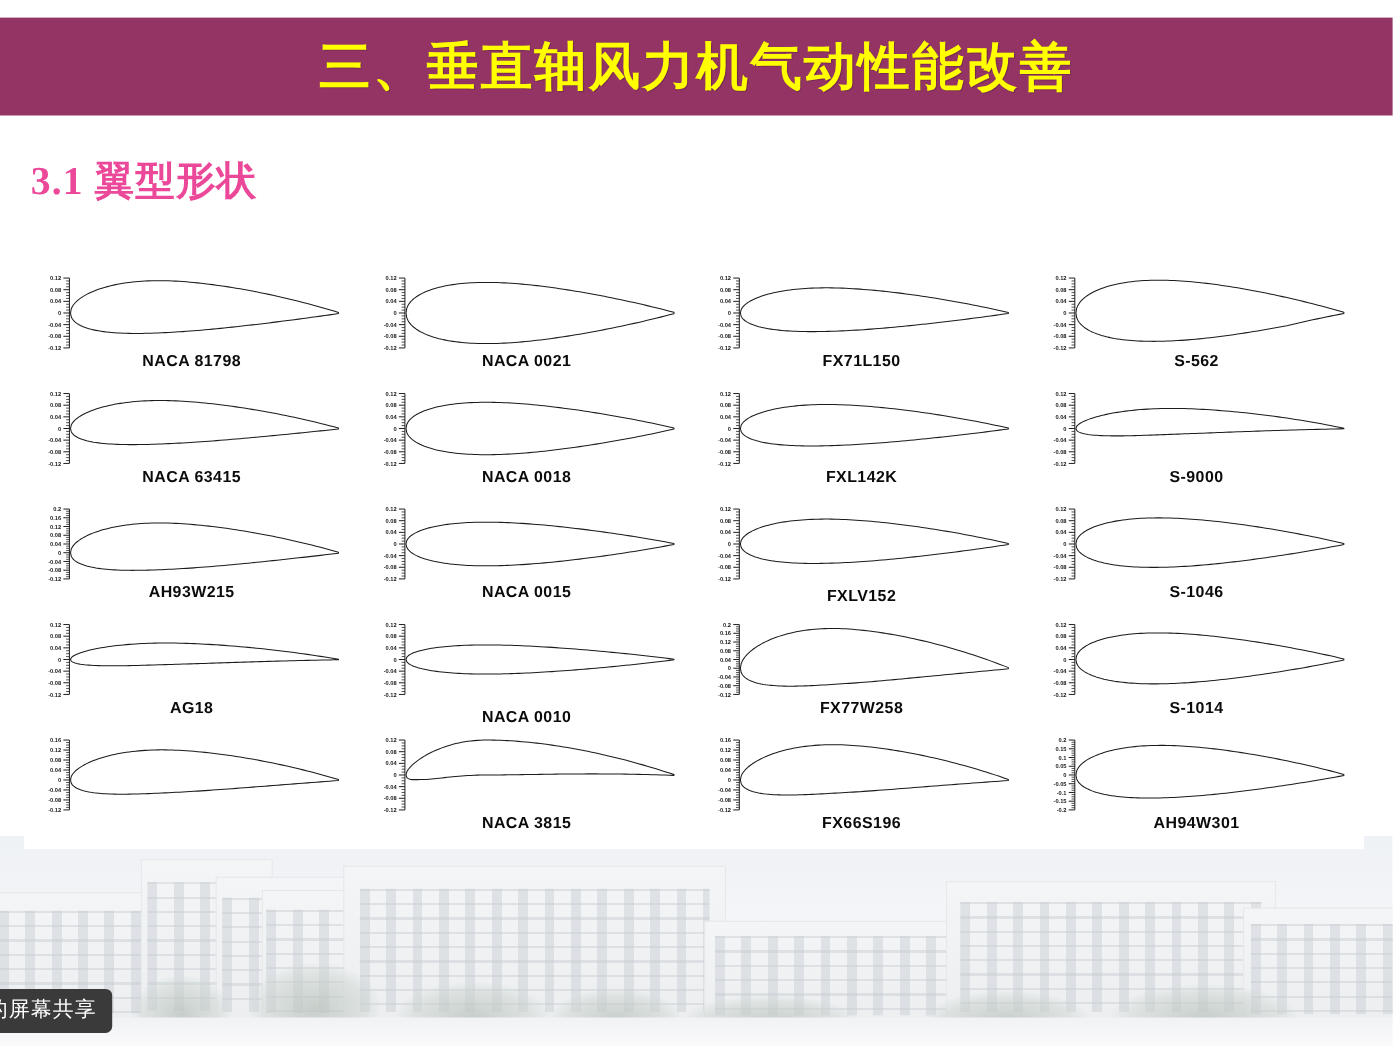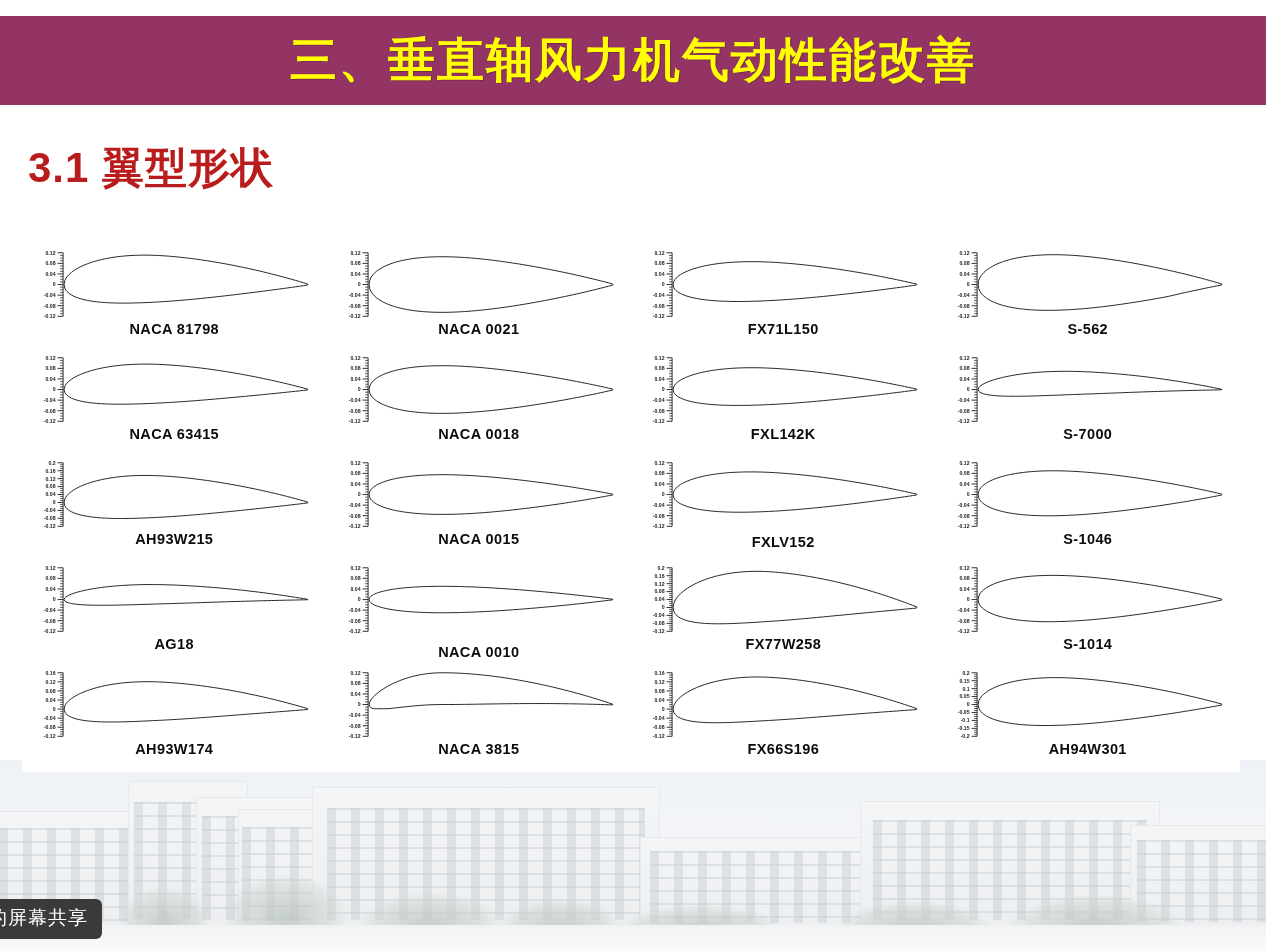--- a/index.html
+++ b/index.html
@@ -58,22 +58,22 @@
     font-size:47px;font-weight:bold;
     letter-spacing:2px;
     font-family:"DejaVu Sans","Liberation Sans",sans-serif;
     white-space:nowrap;
     text-shadow:1px 1px 0 rgba(0,0,0,.18);
   }
 
   
   #section-heading{
     position:absolute;left:28px;top:140px;
-    font-size:42px;font-weight:bold;color:#b91c1c;
-    font-family:Liberation Sans, sans-serif;
+    font-size:36px;font-weight:bold;color:#ec4899;
+    font-family:Liberation Serif, serif;
     white-space:nowrap;
     letter-spacing:1px;
   }
 
   
   #airfoil-panel{
     position:absolute;left:22px;top:247px;
     width:1218px;height:525px;
     background:#ffffff;
   }
@@ -372,21 +372,20 @@
           <line x1="38.1075" x2="41.1075" y1="57.95625" y2="57.95625" stroke="#1b1b1b" stroke-width="0.7"></line>
           <line x1="35.6075" x2="41.1075" y1="60.224999999999994" y2="60.224999999999994" stroke="#1b1b1b" stroke-width="0.9"></line>
           <text x="33.6075" y="62.12499999999999" text-anchor="end" class="tickLbl">-0.08</text>
           <line x1="38.1075" x2="41.1075" y1="62.49374999999999" y2="62.49374999999999" stroke="#1b1b1b" stroke-width="0.7"></line>
           <line x1="38.1075" x2="41.1075" y1="64.76249999999999" y2="64.76249999999999" stroke="#1b1b1b" stroke-width="0.7"></line>
           <line x1="38.1075" x2="41.1075" y1="67.03125" y2="67.03125" stroke="#1b1b1b" stroke-width="0.7"></line>
           <line x1="35.6075" x2="41.1075" y1="69.3" y2="69.3" stroke="#1b1b1b" stroke-width="0.9"></line>
           <text x="33.6075" y="71.2" text-anchor="end" class="tickLbl">-0.12</text>
           <path d="M42.11,42.07 L42.76,38.99 L43.78,37.12 L45.00,35.53 L46.38,34.09 L47.88,32.77 L49.49,31.53 L51.19,30.37 L52.99,29.26 L54.86,28.21 L56.81,27.20 L58.83,26.24 L60.92,25.33 L63.06,24.46 L65.27,23.62 L67.53,22.83 L69.85,22.08 L72.21,21.36 L74.63,20.68 L77.09,20.03 L79.60,19.43 L82.15,18.86 L84.74,18.33 L87.38,17.83 L90.06,17.37 L92.77,16.95 L95.53,16.56 L98.32,16.21 L101.15,15.89 L104.01,15.61 L106.91,15.37 L109.85,15.16 L112.81,15.00 L115.81,14.86 L118.84,14.77 L121.91,14.71 L125.00,14.68 L128.12,14.70 L131.28,14.75 L134.46,14.83 L137.67,14.96 L140.91,15.12 L144.18,15.30 L147.47,15.52 L150.79,15.76 L154.14,16.03 L157.51,16.32 L160.91,16.64 L164.34,16.98 L167.79,17.35 L171.26,17.75 L174.76,18.17 L178.29,18.62 L181.83,19.09 L185.40,19.59 L189.00,20.11 L192.62,20.66 L196.26,21.23 L199.92,21.83 L203.60,22.45 L207.31,23.10 L211.04,23.77 L214.78,24.47 L218.56,25.19 L222.35,25.94 L226.16,26.72 L229.99,27.52 L233.84,28.34 L237.72,29.20 L241.61,30.08 L245.52,30.98 L249.46,31.92 L253.41,32.88 L257.38,33.87 L261.37,34.89 L265.38,35.94 L269.41,37.02 L273.46,38.13 L277.52,39.28 L281.61,40.45 L285.71,41.66 L285.71,42.49 L281.61,42.82 L277.52,43.14 L273.46,43.47 L269.41,43.78 L265.38,44.10 L261.37,44.41 L257.38,44.72 L253.41,45.03 L249.46,45.33 L245.52,45.63 L241.61,45.94 L237.72,46.24 L233.84,46.54 L229.99,46.83 L226.16,47.13 L222.35,47.42 L218.56,47.72 L214.78,48.01 L211.04,48.30 L207.31,48.58 L203.60,48.87 L199.92,49.15 L196.26,49.43 L192.62,49.70 L189.00,49.97 L185.40,50.24 L181.83,50.51 L178.29,50.76 L174.76,51.02 L171.26,51.27 L167.79,51.51 L164.34,51.74 L160.91,51.97 L157.51,52.19 L154.14,52.40 L150.79,52.60 L147.47,52.80 L144.18,52.98 L140.91,53.16 L137.67,53.32 L134.46,53.48 L131.28,53.64 L128.12,53.79 L125.00,53.94 L121.91,54.08 L118.84,54.22 L115.81,54.35 L112.81,54.47 L109.85,54.58 L106.91,54.68 L104.01,54.77 L101.15,54.84 L98.32,54.91 L95.53,54.95 L92.77,54.98 L90.06,55.00 L87.38,54.99 L84.74,54.97 L82.15,54.92 L79.60,54.85 L77.09,54.76 L74.63,54.64 L72.21,54.50 L69.85,54.32 L67.53,54.11 L65.27,53.87 L63.06,53.60 L60.92,53.28 L58.83,52.92 L56.81,52.52 L54.86,52.06 L52.99,51.54 L51.19,50.96 L49.49,50.30 L47.88,49.55 L46.38,48.70 L45.00,47.69 L43.78,46.49 L42.76,44.94 L42.11,42.07 Z" fill="none" stroke="#1b1b1b" stroke-width="0.95" stroke-linejoin="round"></path>
         </svg>
-        <div class="af-label" style="top: 73.5px;">AH93W174</div>
       </div>
       <div class="cell" style="grid-area: 1 / 2;">
         <svg viewBox="0 0 304.5 105.0" preserveAspectRatio="none">
           <line x1="41.1075" x2="41.1075" y1="5.775" y2="69.3" stroke="#1b1b1b" stroke-width="0.9"></line>
           <line x1="35.6075" x2="41.1075" y1="5.775" y2="5.775" stroke="#1b1b1b" stroke-width="0.9"></line>
           <text x="33.6075" y="7.675000000000001" text-anchor="end" class="tickLbl">0.12</text>
           <line x1="38.1075" x2="41.1075" y1="8.421875" y2="8.421875" stroke="#1b1b1b" stroke-width="0.7"></line>
           <line x1="38.1075" x2="41.1075" y1="11.068750000000001" y2="11.068750000000001" stroke="#1b1b1b" stroke-width="0.7"></line>
           <line x1="38.1075" x2="41.1075" y1="13.715625000000001" y2="13.715625000000001" stroke="#1b1b1b" stroke-width="0.7"></line>
           <line x1="35.6075" x2="41.1075" y1="16.3625" y2="16.3625" stroke="#1b1b1b" stroke-width="0.9"></line>
@@ -855,21 +854,21 @@
           <line x1="38.1075" x2="41.1075" y1="56.065625" y2="56.065625" stroke="#1b1b1b" stroke-width="0.7"></line>
           <line x1="35.6075" x2="41.1075" y1="58.7125" y2="58.7125" stroke="#1b1b1b" stroke-width="0.9"></line>
           <text x="33.6075" y="60.6125" text-anchor="end" class="tickLbl">-0.08</text>
           <line x1="38.1075" x2="41.1075" y1="61.359375" y2="61.359375" stroke="#1b1b1b" stroke-width="0.7"></line>
           <line x1="38.1075" x2="41.1075" y1="64.00625" y2="64.00625" stroke="#1b1b1b" stroke-width="0.7"></line>
           <line x1="38.1075" x2="41.1075" y1="66.653125" y2="66.653125" stroke="#1b1b1b" stroke-width="0.7"></line>
           <line x1="35.6075" x2="41.1075" y1="69.30000000000001" y2="69.30000000000001" stroke="#1b1b1b" stroke-width="0.9"></line>
           <text x="33.6075" y="71.20000000000002" text-anchor="end" class="tickLbl">-0.12</text>
           <path d="M42.11,37.54 L42.76,35.66 L43.78,34.50 L45.00,33.50 L46.38,32.59 L47.88,31.75 L49.49,30.95 L51.19,30.20 L52.99,29.48 L54.86,28.79 L56.81,28.13 L58.83,27.50 L60.92,26.89 L63.06,26.31 L65.27,25.75 L67.53,25.22 L69.85,24.71 L72.21,24.22 L74.63,23.75 L77.09,23.31 L79.60,22.89 L82.15,22.49 L84.74,22.12 L87.38,21.76 L90.06,21.44 L92.77,21.13 L95.53,20.85 L98.32,20.59 L101.15,20.35 L104.01,20.14 L106.91,19.95 L109.85,19.78 L112.81,19.64 L115.81,19.52 L118.84,19.43 L121.91,19.36 L125.00,19.31 L128.12,19.29 L131.28,19.30 L134.46,19.32 L137.67,19.37 L140.91,19.45 L144.18,19.55 L147.47,19.67 L150.79,19.82 L154.14,19.98 L157.51,20.15 L160.91,20.35 L164.34,20.56 L167.79,20.80 L171.26,21.05 L174.76,21.32 L178.29,21.60 L181.83,21.91 L185.40,22.23 L189.00,22.57 L192.62,22.93 L196.26,23.30 L199.92,23.70 L203.60,24.11 L207.31,24.54 L211.04,24.99 L214.78,25.46 L218.56,25.95 L222.35,26.45 L226.16,26.98 L229.99,27.52 L233.84,28.08 L237.72,28.66 L241.61,29.27 L245.52,29.89 L249.46,30.53 L253.41,31.19 L257.38,31.88 L261.37,32.58 L265.38,33.31 L269.41,34.06 L273.46,34.83 L277.52,35.63 L281.61,36.44 L285.71,37.29 L285.71,37.79 L281.61,37.87 L277.52,37.96 L273.46,38.05 L269.41,38.14 L265.38,38.23 L261.37,38.33 L257.38,38.42 L253.41,38.52 L249.46,38.62 L245.52,38.73 L241.61,38.84 L237.72,38.95 L233.84,39.06 L229.99,39.18 L226.16,39.29 L222.35,39.41 L218.56,39.54 L214.78,39.66 L211.04,39.79 L207.31,39.92 L203.60,40.05 L199.92,40.18 L196.26,40.32 L192.62,40.45 L189.00,40.59 L185.40,40.73 L181.83,40.86 L178.29,41.00 L174.76,41.14 L171.26,41.27 L167.79,41.41 L164.34,41.54 L160.91,41.67 L157.51,41.80 L154.14,41.93 L150.79,42.05 L147.47,42.17 L144.18,42.29 L140.91,42.41 L137.67,42.52 L134.46,42.64 L131.28,42.76 L128.12,42.88 L125.00,43.00 L121.91,43.12 L118.84,43.24 L115.81,43.35 L112.81,43.46 L109.85,43.57 L106.91,43.67 L104.01,43.77 L101.15,43.86 L98.32,43.94 L95.53,44.02 L92.77,44.08 L90.06,44.14 L87.38,44.19 L84.74,44.23 L82.15,44.25 L79.60,44.26 L77.09,44.26 L74.63,44.25 L72.21,44.21 L69.85,44.17 L67.53,44.10 L65.27,44.01 L63.06,43.90 L60.92,43.76 L58.83,43.60 L56.81,43.41 L54.86,43.19 L52.99,42.93 L51.19,42.63 L49.49,42.28 L47.88,41.88 L46.38,41.40 L45.00,40.84 L43.78,40.15 L42.76,39.25 L42.11,37.54 Z" fill="none" stroke="#1b1b1b" stroke-width="0.95" stroke-linejoin="round"></path>
         </svg>
-        <div class="af-label" style="top: 73.5px;">S-7000</div>
+        <div class="af-label" style="top: 73.5px;">S-9000</div>
       </div>
       <div class="cell" style="grid-area: 3 / 4;">
         <svg viewBox="0 0 304.5 105.0" preserveAspectRatio="none">
           <line x1="41.1075" x2="41.1075" y1="5.775" y2="69.3" stroke="#1b1b1b" stroke-width="0.9"></line>
           <line x1="35.6075" x2="41.1075" y1="5.775" y2="5.775" stroke="#1b1b1b" stroke-width="0.9"></line>
           <text x="33.6075" y="7.675000000000001" text-anchor="end" class="tickLbl">0.12</text>
           <line x1="38.1075" x2="41.1075" y1="8.421875" y2="8.421875" stroke="#1b1b1b" stroke-width="0.7"></line>
           <line x1="38.1075" x2="41.1075" y1="11.068750000000001" y2="11.068750000000001" stroke="#1b1b1b" stroke-width="0.7"></line>
           <line x1="38.1075" x2="41.1075" y1="13.715625000000001" y2="13.715625000000001" stroke="#1b1b1b" stroke-width="0.7"></line>
           <line x1="35.6075" x2="41.1075" y1="16.3625" y2="16.3625" stroke="#1b1b1b" stroke-width="0.9"></line>

